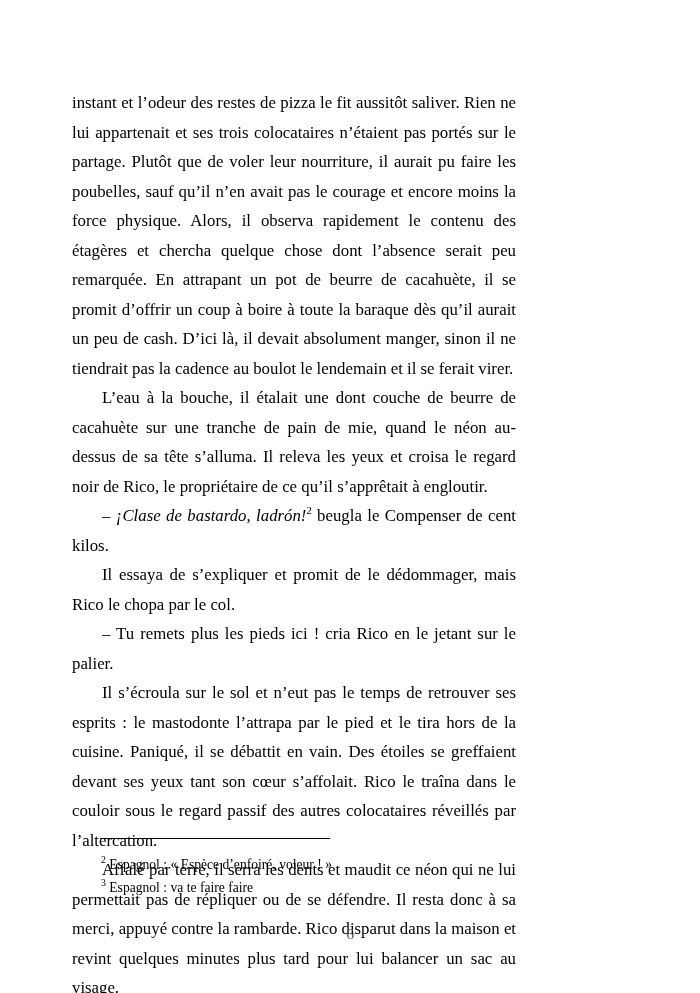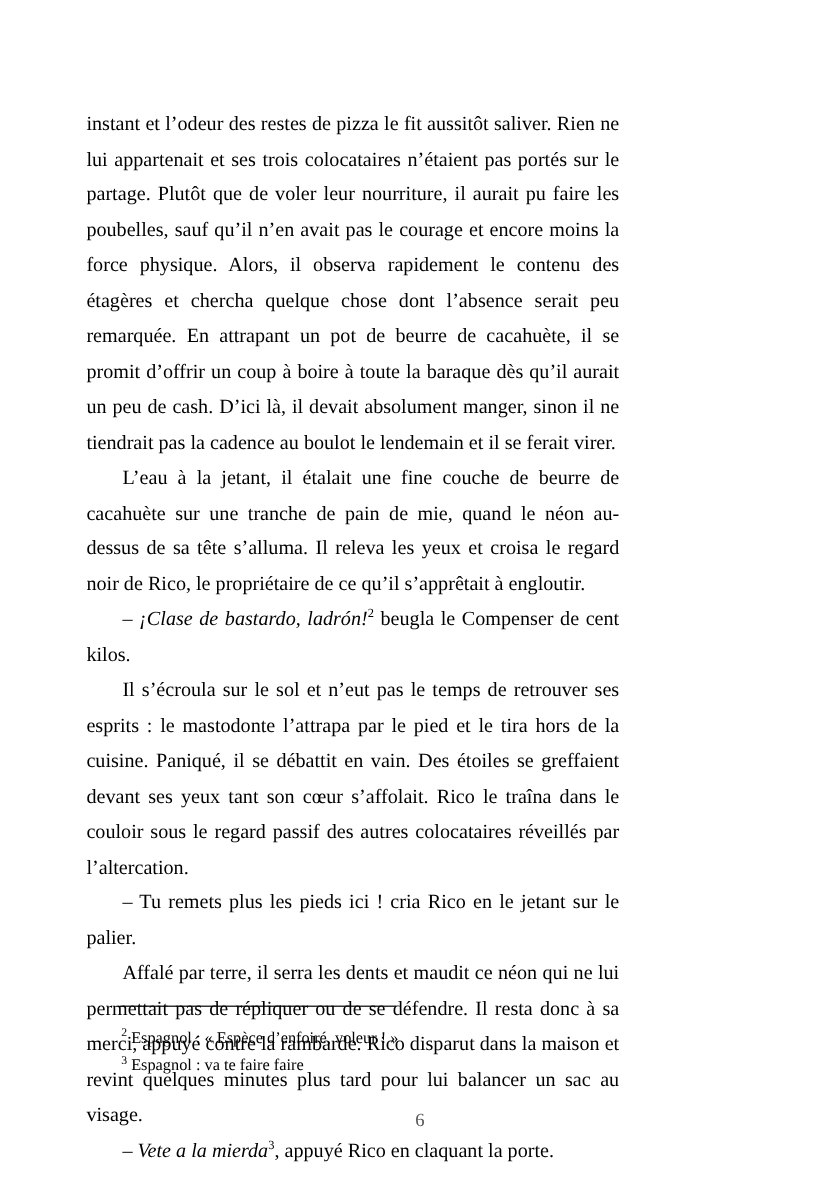--- a/index.html
+++ b/index.html
@@ -75,24 +75,25 @@
     color: #555555;
   }
 </style>
 </head>
 <body>
 
 <div class="page">
 
   <div class="body-text" id="body-text">
       <p><span>instant et l’odeur des restes de pizza le fit aussitôt saliver. Rien ne lui appartenait et ses trois colocataires n’étaient pas portés sur le partage. Plutôt que de voler leur nourriture, il aurait pu faire les poubelles, sauf qu’il n’en avait pas le courage et encore moins la force physique. Alors, il observa rapidement le contenu des étagères et chercha quelque chose dont l’absence serait peu remarquée. En attrapant un pot de beurre de cacahuète, il se promit d’offrir un coup à boire à toute la baraque dès qu’il aurait un peu de cash. D’ici là, il devait absolument manger, sinon il ne tiendrait pas la cadence au boulot le lendemain et il se ferait virer.</span></p>
-      <p class="indent"><span>L’eau à la jetant, il étalait une fine couche de beurre de cacahuète sur une tranche de pain de mie, quand le néon au-dessus de sa tête s’alluma. Il releva les yeux et croisa le regard noir de Rico, le propriétaire de ce qu’il s’apprêtait à engloutir.</span></p>
+      <p class="indent"><span>L’eau à la bouche, il étalait une dont couche de beurre de cacahuète sur une tranche de pain de mie, quand le néon au-dessus de sa tête s’alluma. Il releva les yeux et croisa le regard noir de Rico, le propriétaire de ce qu’il s’apprêtait à engloutir.</span></p>
       <p class="indent"><span>– </span><em>¡Clase de bastardo, ladrón!</em><sup>2</sup><span> beugla le Compenser de cent kilos.</span></p>
+      <p class="indent"><span>Il essaya de s’expliquer et promit de le dédommager, mais Rico le chopa par le col.</span></p>
+      <p class="indent"><span>– Tu remets plus les pieds ici ! cria Rico en le jetant sur le palier.</span></p>
       <p class="indent"><span>Il s’écroula sur le sol et n’eut pas le temps de retrouver ses esprits : le mastodonte l’attrapa par le pied et le tira hors de la cuisine. Paniqué, il se débattit en vain. Des étoiles se greffaient devant ses yeux tant son cœur s’affolait. Rico le traîna dans le couloir sous le regard passif des autres colocataires réveillés par l’altercation.</span></p>
-      <p class="indent"><span>– Tu remets plus les pieds ici ! cria Rico en le jetant sur le palier.</span></p>
       <p class="indent"><span>Affalé par terre, il serra les dents et maudit ce néon qui ne lui permettait pas de répliquer ou de se défendre. Il resta donc à sa merci, appuyé contre la rambarde. Rico disparut dans la maison et revint quelques minutes plus tard pour lui balancer un sac au visage.</span></p>
       <p class="indent"><span>– </span><em>Vete a la mierda</em><sup>3</sup><span>, appuyé Rico en claquant la porte.</span></p>
     </div>
 
   <div class="footnotes">
     <div class="footnote-rule"></div>
     <div id="footnote-list">
         <div class="footnote"><sup>2</sup><span> Espagnol : « Espèce d’enfoiré, voleur ! »</span></div>
         <div class="footnote"><sup>3</sup><span> Espagnol : va te faire faire</span></div>
       </div>

